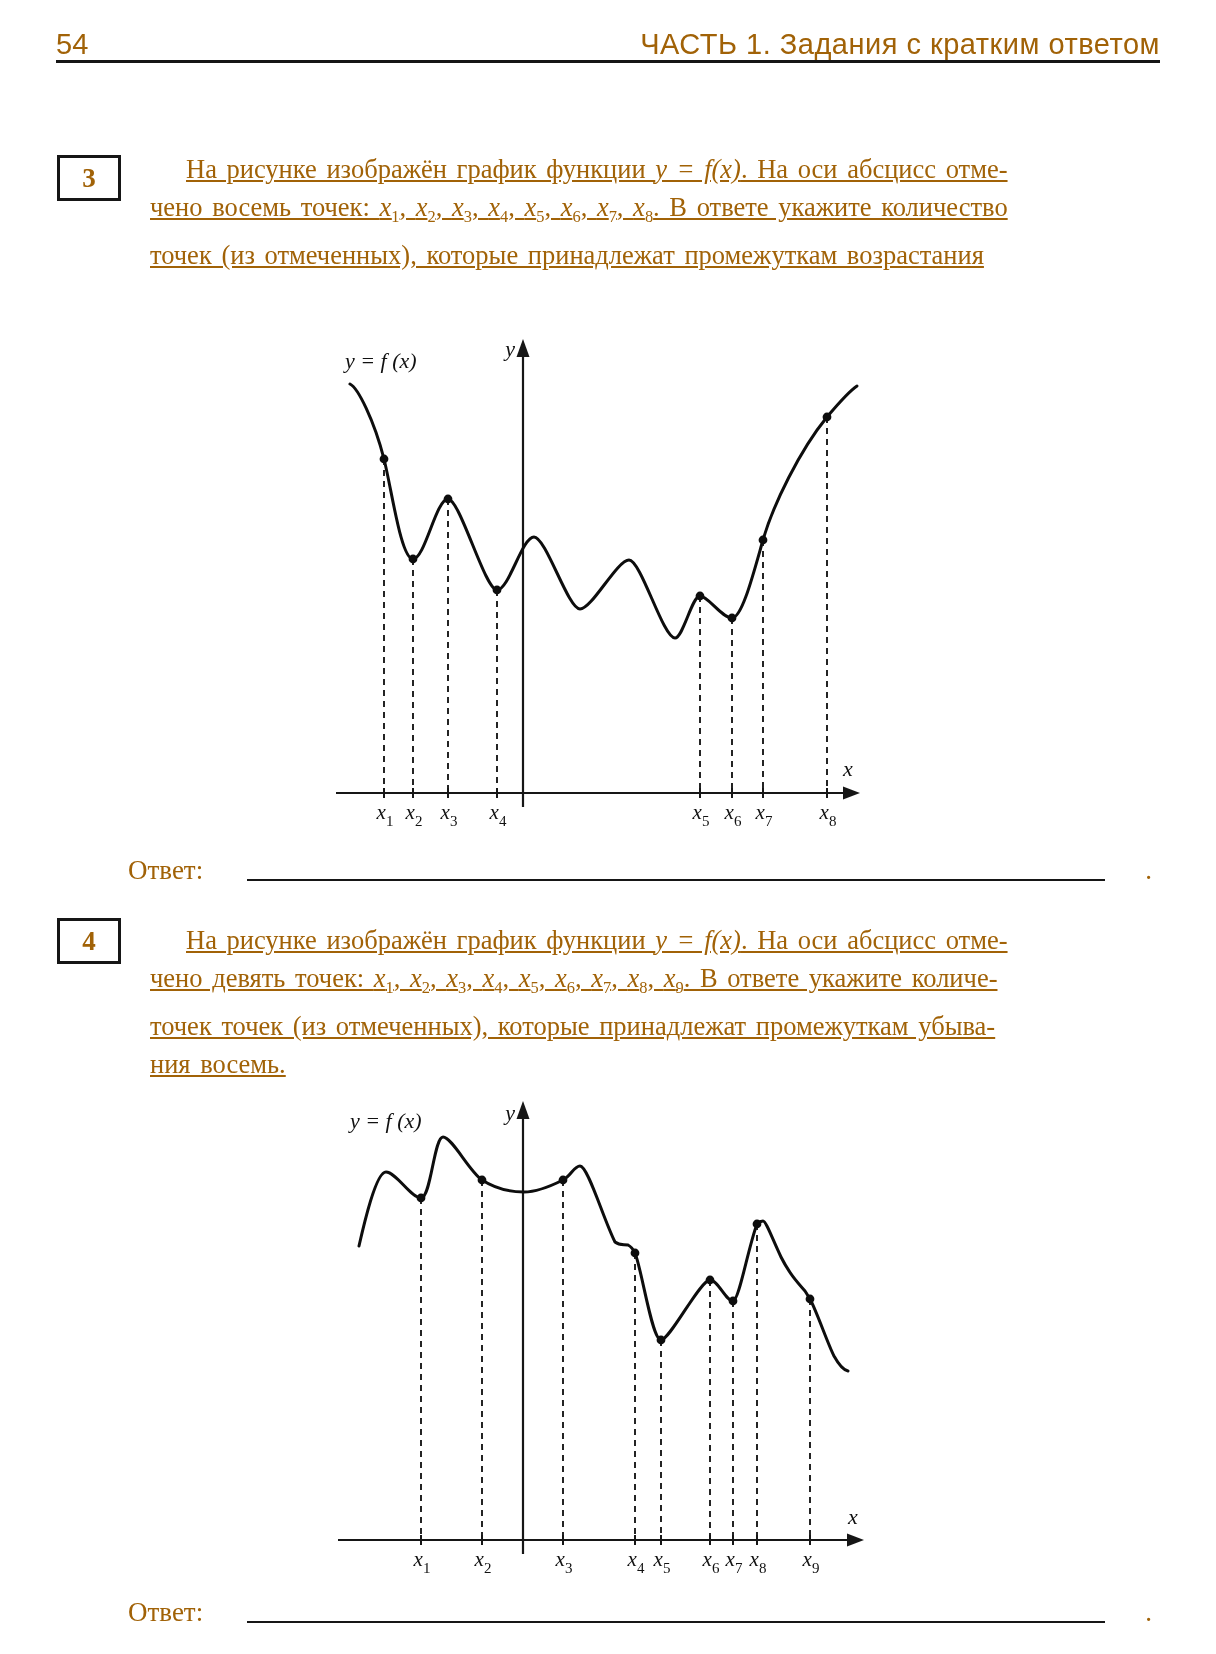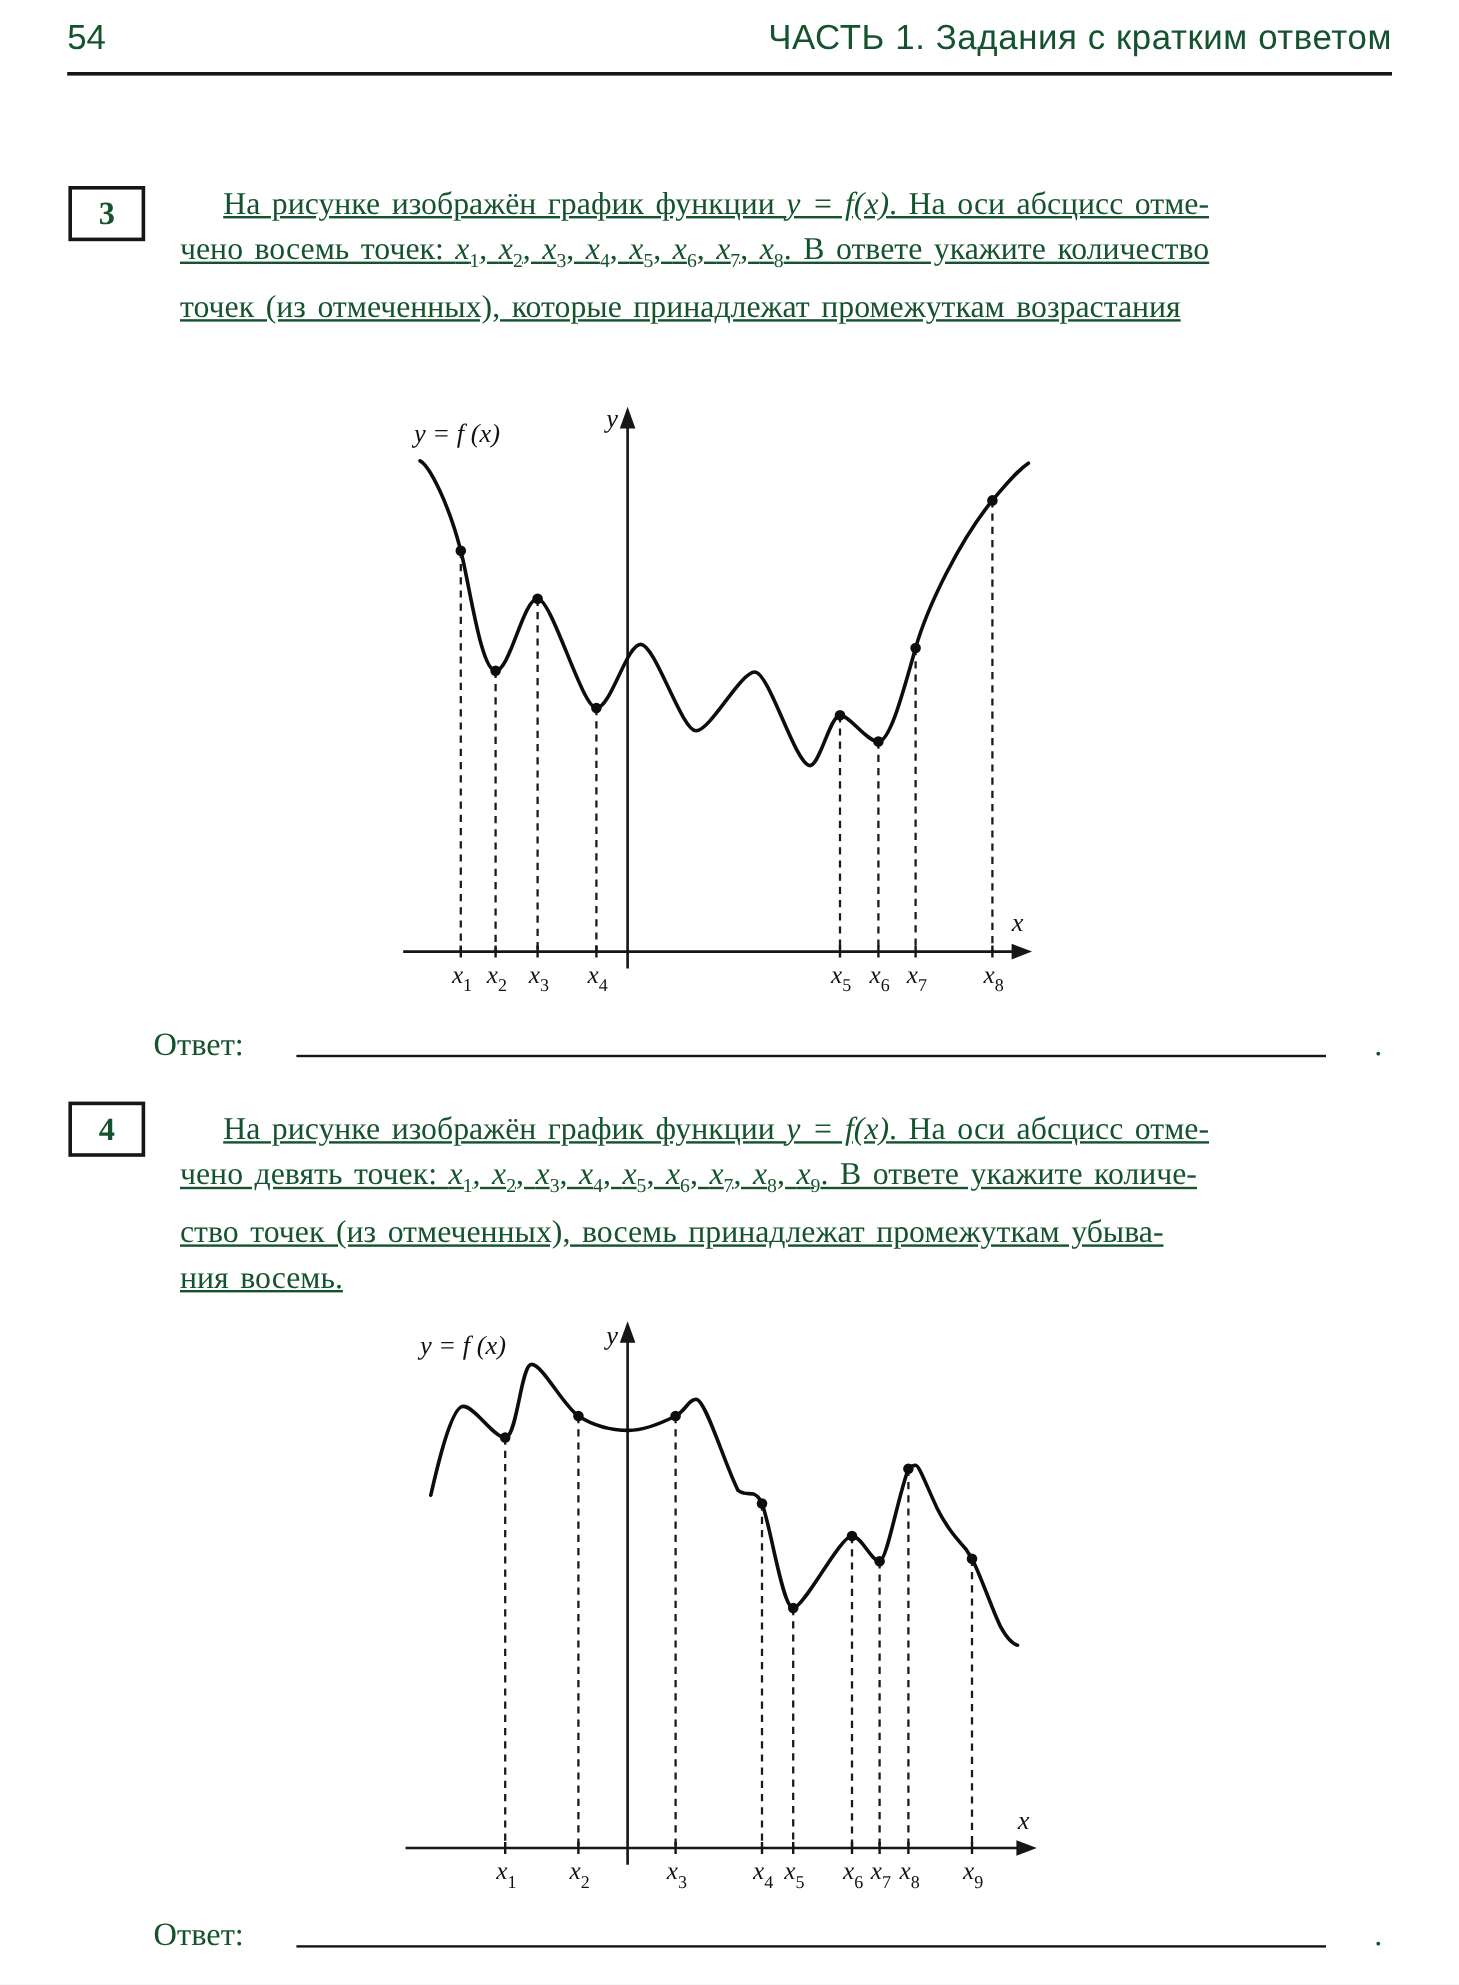--- a/index.html
+++ b/index.html
@@ -1,26 +1,26 @@
 <!DOCTYPE html>
 <html><head>
 <meta charset="utf-8">
 <style>
   html,body{margin:0;padding:0;background:#e8e8e8;}
   .page{
     position:relative;width:1216px;height:1654px;margin:0 auto;
-    background:#ffffff;color:#14532d;
+    background:#ffffff;color:#a16207;
     font-family:"Liberation Serif", serif;
     overflow:hidden;
   }
   
   .pagehead{position:absolute;left:56px;top:16px;width:1104px;display:flex;
     justify-content:space-between;align-items:flex-end;
     font-family:"Liberation Sans", sans-serif;font-size:29px;}
-  .pagehead .ttl{letter-spacing:.5px;}
+  .pagehead .ttl{letter-spacing:.5px;margin-top:12px;}
   .hrule{position:absolute;left:56px;top:60px;width:1104px;height:3px;background:#161616;}
   
   .numbox{position:absolute;width:58px;height:40px;border:3px solid #161616;
     display:flex;align-items:center;justify-content:center;
     font-weight:bold;font-size:27px;}
   #nb3{left:57px;top:155px;}
   #nb4{left:57px;top:918px;}
   
   .statement{position:absolute;left:150px;width:1000px;margin:0;
     font-size:26.5px;line-height:38px;word-spacing:3px;text-decoration:underline;}
@@ -120,21 +120,21 @@
     <span class="aline"></span>
     <span class="adot">.</span>
   </div>
 
   <div class="numbox" id="nb4">
     <span>4</span>
   </div>
   <p class="statement" id="st4">
       <span class="tline first"><span>На рисунке изображён график функции </span><span class="math">y = f(x)</span><span>. На оси абсцисс отме-</span></span>
       <span class="tline"><span>чено девять точек: </span><span class="math">x</span><sub class="msub">1</sub><span>, </span><span class="math">x</span><sub class="msub">2</sub><span>, </span><span class="math">x</span><sub class="msub">3</sub><span>, </span><span class="math">x</span><sub class="msub">4</sub><span>, </span><span class="math">x</span><sub class="msub">5</sub><span>, </span><span class="math">x</span><sub class="msub">6</sub><span>, </span><span class="math">x</span><sub class="msub">7</sub><span>, </span><span class="math">x</span><sub class="msub">8</sub><span>, </span><span class="math">x</span><sub class="msub">9</sub><span>. В ответе укажите количе-</span></span>
-      <span class="tline"><span>ство точек (из отмеченных), восемь принадлежат промежуткам убыва-</span></span>
+      <span class="tline"><span>точек точек (из отмеченных), которые принадлежат промежуткам убыва-</span></span>
       <span class="tline"><span>ния восемь.</span></span>
     </p>
 
   <svg class="fig" id="fig2" width="575" height="492" viewBox="310 1092 575 492">
       <line x1="338" y1="1540" x2="856" y2="1540" class="axis"></line>
       <polygon points="864,1540 847,1533.5 847,1546.5" class="arrowhead"></polygon>
       <line x1="523" y1="1118" x2="523" y2="1554" class="axis"></line>
       <polygon points="523,1101 516.5,1119 529.5,1119" class="arrowhead"></polygon>
       <text x="350" y="1128" class="glabel">y = f (x)</text>
       <text x="853" y="1524" class="glabel" text-anchor="middle">x</text>

